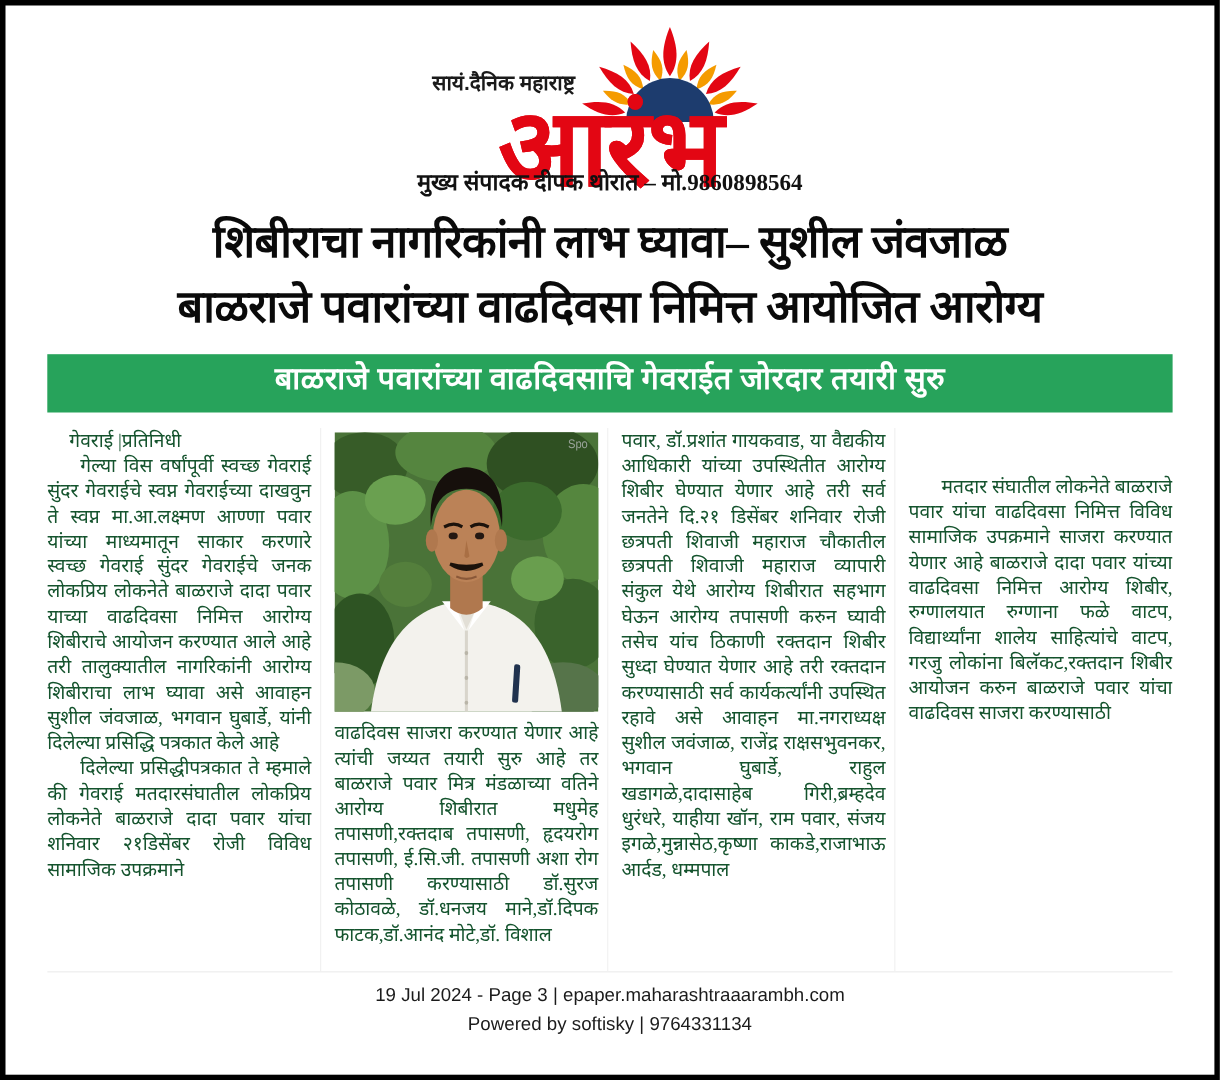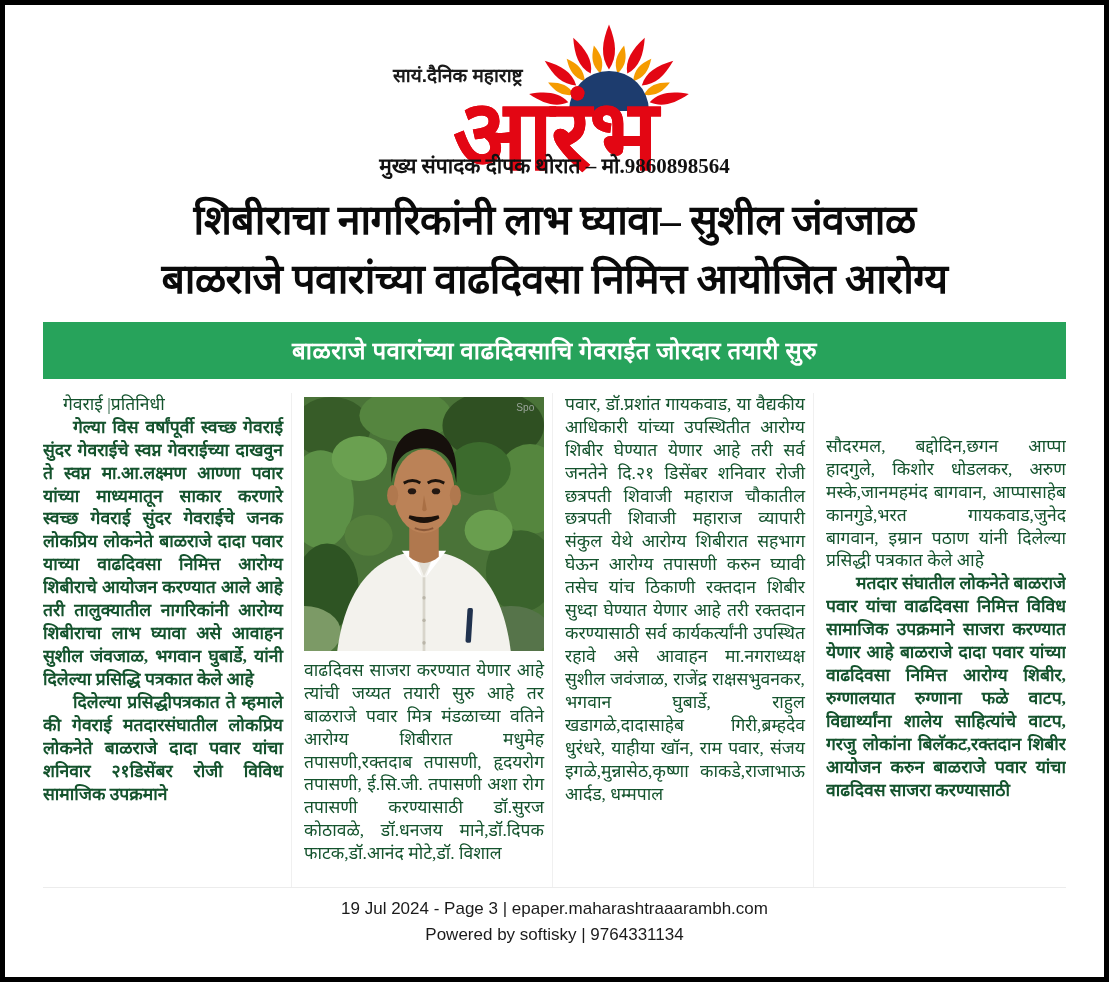--- a/index.html
+++ b/index.html
@@ -41,41 +41,41 @@
     text-align:center; color:#0a0a0a;
     font-size:41px; font-weight:800; line-height:1.45;
     letter-spacing:-0.5px;
   }
 
   
   .banner {
     margin:12px 38px 0;
     background:#27a35b; color:#ffffff;
     text-align:center;
-    font-size:24px; font-weight:700;
-    padding:11px 0 13px;
+    font-size:28px; font-weight:700;
+    padding:2px 0 13px;
     letter-spacing:0.5px;
   }
 
   
   .columns {
     display:flex; gap:12px;
     margin:14px 38px 0;
     height:494px; overflow:hidden;
     border-bottom:1px solid #ececec;
   }
   .col {
     flex:1 1 0;
     font-size:17.5px; line-height:1.31;
     text-align:justify; color:#14532d;
     overflow:hidden;
   }
   .col:not(:last-child){ border-right:1px solid #f0f0f0; padding-right:8px; }
   .col p { margin:0; }
-  .col p.indent { text-indent:30px;font-weight:bold; }
+  .col p.indent { text-indent:30px; }
   .dateline { text-indent:20px; margin:0 0 2px; font-weight:400; }
   .col4pad { padding-top:42px; }
 
   .photo-wrap { width:100%; height:254px; margin:4px 0 8px; }
   .photo-wrap svg { display:block; width:100%; height:100%; }
 
   
   .footer {
     margin-top:8px;
     text-align:center;
@@ -195,21 +195,20 @@
         </svg>
       </div>
       <p>वाढदिवस साजरा करण्यात येणार आहे त्यांची जय्यत तयारी सुरु आहे तर बाळराजे पवार मित्र मंडळाच्या वतिने आरोग्य शिबीरात मधुमेह तपासणी,रक्तदाब तपासणी, हृदयरोग तपासणी, ई.सि.जी. तपासणी अशा रोग तपासणी करण्यासाठी डॉ.सुरज कोठावळे, डॉ.धनजय माने,डॉ.दिपक फाटक,डॉ.आनंद मोटे,डॉ. विशाल</p>
     </div>
 
     <div class="col">
       <p>पवार, डॉ.प्रशांत गायकवाड, या वैद्यकीय आधिकारी यांच्या उपस्थितीत आरोग्य शिबीर घेण्यात येणार आहे तरी सर्व जनतेने दि.२१ डिसेंबर शनिवार रोजी छत्रपती शिवाजी महाराज चौकातील छत्रपती शिवाजी महाराज व्यापारी संकुल येथे आरोग्य शिबीरात सहभाग घेऊन आरोग्य तपासणी करुन घ्यावी तसेच यांच ठिकाणी रक्तदान शिबीर सुध्दा घेण्यात येणार आहे तरी रक्तदान करण्यासाठी सर्व कार्यकर्त्यांनी उपस्थित रहावे असे आवाहन मा.नगराध्यक्ष सुशील जवंजाळ, राजेंद्र राक्षसभुवनकर, भगवान घुबार्डे, राहुल खडागळे,दादासाहेब गिरी,ब्रम्हदेव धुरंधरे, याहीया खॉन, राम पवार, संजय इगळे,मुन्नासेठ,कृष्णा काकडे,राजाभाऊ आर्दड, धम्मपाल</p>
     </div>
 
     <div class="col col4pad">
-      <p>सौदरमल, बद्दोदिन,छगन आप्पा हादगुले, किशोर धोडलकर, अरुण मस्के,जानमहमंद बागवान, आप्पासाहेब कानगुडे,भरत गायकवाड,जुनेद बागवान, इम्रान पठाण यांनी दिलेल्या प्रसिद्धी पत्रकात केले आहे</p>
       <p class="indent">मतदार संघातील लोकनेते बाळराजे पवार यांचा वाढदिवसा निमित्त विविध सामाजिक उपक्रमाने साजरा करण्यात येणार आहे बाळराजे दादा पवार यांच्या वाढदिवसा निमित्त आरोग्य शिबीर, रुग्णालयात रुग्णाना फळे वाटप, विद्यार्थ्यांना शालेय साहित्यांचे वाटप, गरजु लोकांना बिलॅकट,रक्तदान शिबीर आयोजन करुन बाळराजे पवार यांचा वाढदिवस साजरा करण्यासाठी</p>
     </div>
 
   </div>
 
   <div class="footer">
     <div>19 Jul 2024 - Page 3 | epaper.maharashtraaarambh.com</div>
     <div>Powered by softisky | 9764331134</div>
   </div>
 

